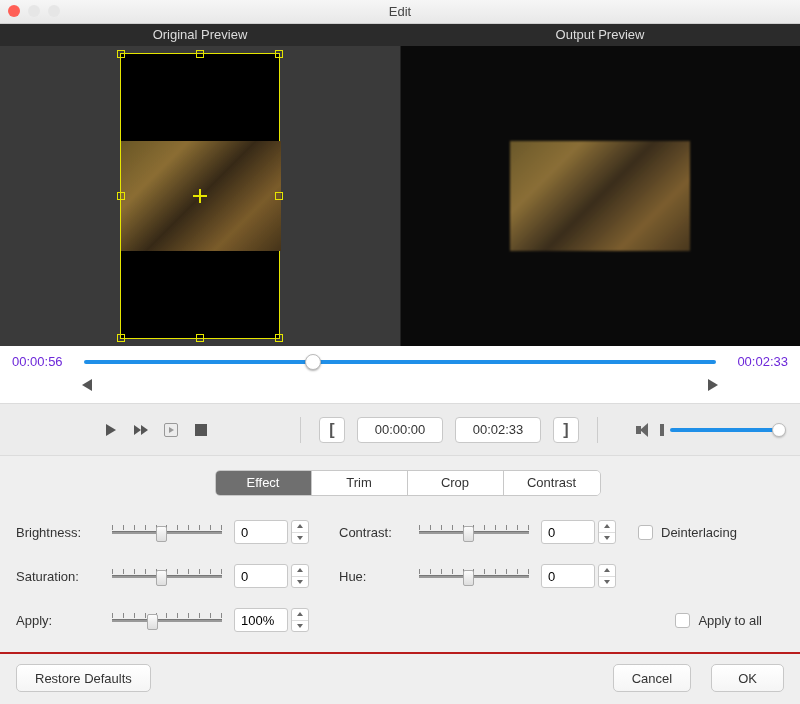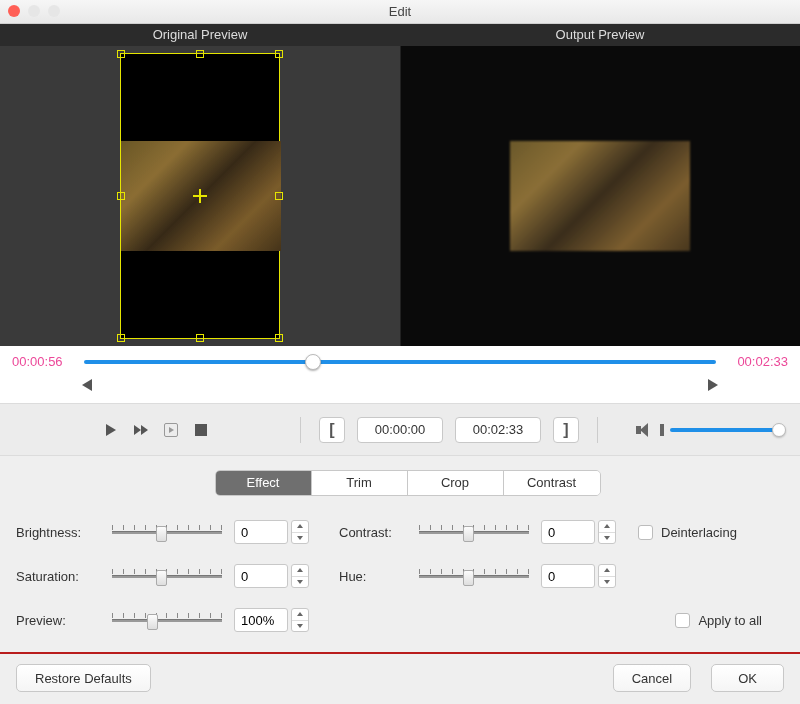--- a/index.html
+++ b/index.html
@@ -25,21 +25,21 @@
 .h-sw{bottom:-4px;left:-4px;} .h-s{bottom:-4px;left:calc(50% - 4px);} .h-se{bottom:-4px;right:-4px;}
 .cross { position:absolute; top:50%; left:50%; width:14px; height:14px; transform:translate(-50%,-50%); }
 .cross::before,.cross::after{content:"";position:absolute;background:#e6e600;}
 .cross::before{left:6px;top:0;width:2px;height:14px;}
 .cross::after{top:6px;left:0;height:2px;width:14px;}
 .thumb { width:160px; height:110px; background:linear-gradient(135deg,#6b5a2e 0%,#8a6f3a 25%,#3d3120 50%,#7b5f32 75%,#4a3a22 100%); filter:contrast(1.1); position:absolute; top:calc(50% - 55px); left:0; }
 .thumb2 { width:180px; height:110px; background:linear-gradient(135deg,#6b5a2e 0%,#8a6f3a 25%,#3d3120 50%,#7b5f32 75%,#4a3a22 100%); filter:blur(1px) contrast(1.05); }
 
 .timeline { height: 58px; background:#fff; border-bottom:1px solid #dcdcdc; padding:8px 12px 0 12px; }
 .tl-row { display:flex; align-items:center; gap:10px; }
-.tl-time { color:#ec4899; font-size:13px; min-width:62px; }
+.tl-time { color:#6d28d9; font-size:13px; min-width:62px; }
 .tl-time.right { text-align:right; }
 .range { flex:1; height:12px; position:relative; }
 .track { position:absolute; top:4px; left:0; right:0; height:4px; background:#1f8fe8; border-radius:2px; }
 .range .knob { position:absolute; top:-2px; left:35%; width:16px; height:16px; border-radius:50%; background:#fff; border:1px solid #bbb; box-shadow:0 1px 2px rgba(0,0,0,.3); }
 .tl-markers { display:flex; justify-content:space-between; padding:0 70px; margin-top:10px;}
 .triL { border-left:0; border-right:10px solid #555; border-top:6px solid transparent; border-bottom:6px solid transparent; width:0;height:0; }
 .triR { border-right:0; border-left:10px solid #555; border-top:6px solid transparent; border-bottom:6px solid transparent; width:0;height:0; }
 
 .controls { height:52px; background:#ececec; border-bottom:1px solid #dcdcdc; display:flex; align-items:center; padding:0 20px; gap:12px; }
 .pbtn { width:18px; height:18px; display:flex; align-items:center; justify-content:center; }
@@ -297,21 +297,21 @@
     <div class="stepper">
         <div class="st-up">
           <div class="caret up"></div>
         </div>
         <div class="st-dn">
           <div class="caret down"></div>
         </div>
       </div>
   </div>
   <div class="prow">
-    <div class="plabel">Preview:</div>
+    <div class="plabel">Apply:</div>
     <div class="pslider">
         <div class="psl-ticks">
           <span></span>
           <span></span>
           <span></span>
           <span></span>
           <span></span>
           <span></span>
           <span></span>
           <span></span>

